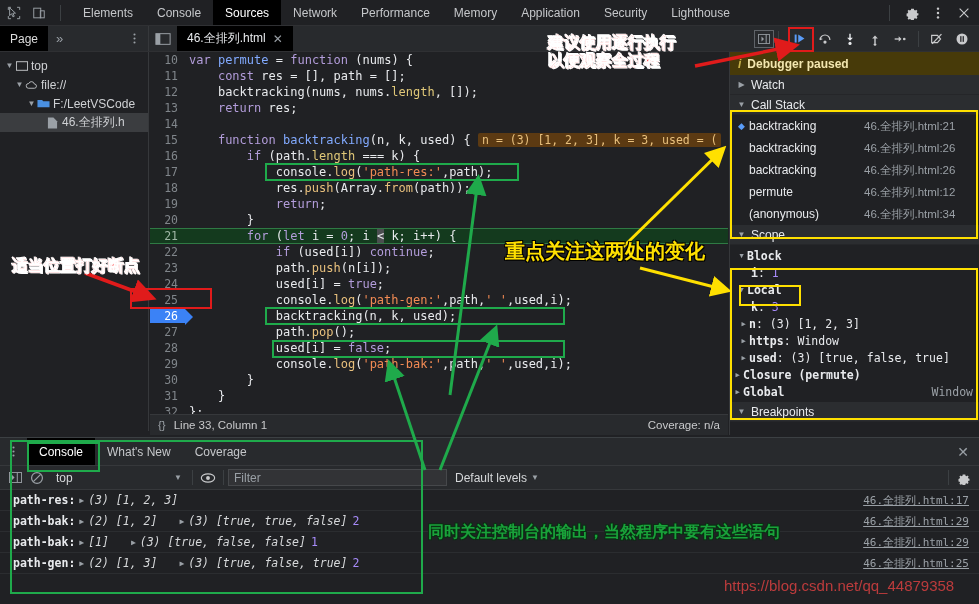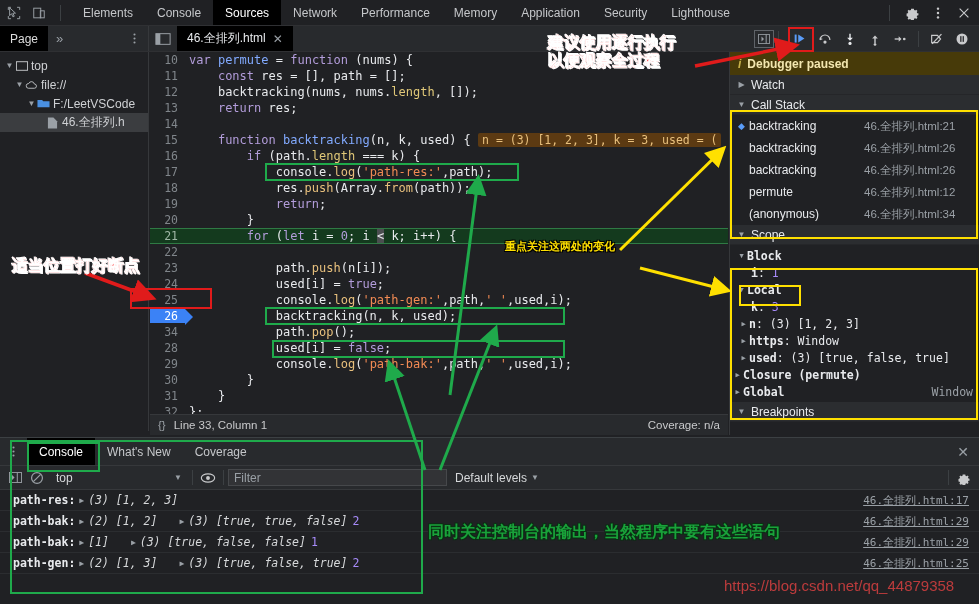--- a/index.html
+++ b/index.html
@@ -387,26 +387,26 @@
     <div class="code-line"><span class="gutter">12</span><span class="src">    <span class="pl">backtracking(nums, nums.</span><span class="prop">length</span><span class="pl">, []);</span></span></div>
     <div class="code-line"><span class="gutter">13</span><span class="src">    <span class="kw">return</span> <span class="pl">res;</span></span></div>
     <div class="code-line"><span class="gutter">14</span><span class="src"></span></div>
     <div class="code-line"><span class="gutter">15</span><span class="src">    <span class="kw">function</span> <span class="fn">backtracking</span><span class="pl">(</span><span class="pl">n, k, used</span><span class="pl">) { </span></span><span class="inline-val">n = (3) [1, 2, 3], k = 3, used = (</span></div>
     <div class="code-line"><span class="gutter">16</span><span class="src">        <span class="kw">if</span> <span class="pl">(path.</span><span class="prop">length</span> <span class="pl">=== k) {</span></span></div>
     <div class="code-line"><span class="gutter">17</span><span class="src">            <span class="pl">console.</span><span class="mth">log</span><span class="pl">(</span><span class="str">'path-res:'</span><span class="pl">,path);</span></span></div>
     <div class="code-line"><span class="gutter">18</span><span class="src">            <span class="pl">res.</span><span class="mth">push</span><span class="pl">(Array.</span><span class="mth">from</span><span class="pl">(path));</span></span></div>
     <div class="code-line"><span class="gutter">19</span><span class="src">            <span class="kw">return</span><span class="pl">;</span></span></div>
     <div class="code-line"><span class="gutter">20</span><span class="src">        <span class="pl">}</span></span></div>
     <div class="code-line exec"><span class="gutter">21</span><span class="src">        <span class="kw">for</span> <span class="pl">(</span><span class="kw">let</span> <span class="pl">i = </span><span class="num">0</span><span class="pl">; i </span><span class="sel-tok">&lt;</span><span class="pl"> k; i++) {</span></span></div>
-    <div class="code-line"><span class="gutter">22</span></div>
+    <div class="code-line"><span class="gutter">22</span><span class="src">            <span class="kw">if</span> <span class="pl">(used[i]) </span><span class="kw">continue</span><span class="pl">;</span></span></div>
     <div class="code-line"><span class="gutter">23</span><span class="src">            <span class="pl">path.</span><span class="mth">push</span><span class="pl">(n[i]);</span></span></div>
     <div class="code-line"><span class="gutter">24</span><span class="src">            <span class="pl">used[i] = </span><span class="kw">true</span><span class="pl">;</span></span></div>
     <div class="code-line"><span class="gutter">25</span><span class="src">            <span class="pl">console.</span><span class="mth">log</span><span class="pl">(</span><span class="str">'path-gen:'</span><span class="pl">,path,</span><span class="str">' '</span><span class="pl">,used,i);</span></span></div>
     <div class="code-line bp"><span class="gutter">26</span><span class="src">            <span class="pl">backtracking(n, k, used);</span></span></div>
-    <div class="code-line"><span class="gutter">34</span><span class="src">            <span class="pl">path.</span><span class="mth">pop</span><span class="pl">();</span></span></div>
+    <div class="code-line"><span class="gutter">27</span><span class="src">            <span class="pl">path.</span><span class="mth">pop</span><span class="pl">();</span></span></div>
     <div class="code-line"><span class="gutter">28</span><span class="src">            <span class="pl">used[i] = </span><span class="kw">false</span><span class="pl">;</span></span></div>
     <div class="code-line"><span class="gutter">29</span><span class="src">            <span class="pl">console.</span><span class="mth">log</span><span class="pl">(</span><span class="str">'path-bak:'</span><span class="pl">,path,</span><span class="str">' '</span><span class="pl">,used,i);</span></span></div>
     <div class="code-line"><span class="gutter">30</span><span class="src">        <span class="pl">}</span></span></div>
     <div class="code-line"><span class="gutter">31</span><span class="src">    <span class="pl">}</span></span></div>
     <div class="code-line"><span class="gutter">32</span><span class="src"><span class="pl">};</span></span></div>
 
   </div>
 
   <div class="editor-status">
     <span style="color:#9aa0a6;">{}</span>
@@ -652,18 +652,18 @@
 
   <div class="box-green" style="left:265px; top:163px; width:254px; height:18px;"></div>
   <div class="box-green" style="left:265px; top:307px; width:300px; height:18px;"></div>
   <div class="box-green" style="left:272px; top:340px; width:293px; height:18px;"></div>
   <div class="box-green" style="left:27px; top:442px; width:73px; height:30px;"></div>
   <div class="box-green" style="left:10px; top:440px; width:413px; height:154px;"></div>
 
   <div class="ann-text red-text" style="left:12px; top:257px; font-size:16px;">适当位置打好断点</div>
   <div class="ann-text red-text" style="left:548px; top:26px; font-size:16px;margin-top:8px;">建议使用逐行执行
 以便观察全过程</div>
-  <div class="ann-text yellow-text" style="left:505px; top:240px; font-size:11px;">重点关注这两处的变化</div>
+  <div class="ann-text yellow-text" style="left:505px; top:240px; font-size:20px;">重点关注这两处的变化</div>
   <div class="ann-text green-text" style="left:428px; top:523px; font-size:16px;">同时关注控制台的输出，当然程序中要有这些语句</div>
 
   <div class="watermark" style="left:724px; top:577px;">https://blog.csdn.net/qq_44879358</div>
 
 </div>
 
 </body></html>

